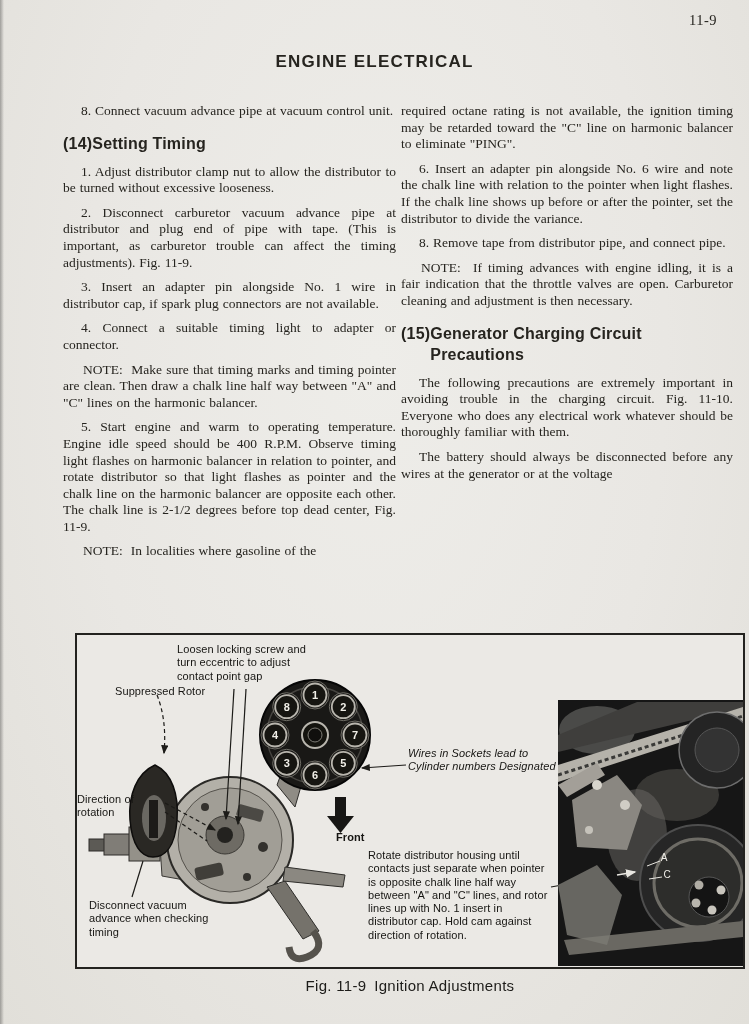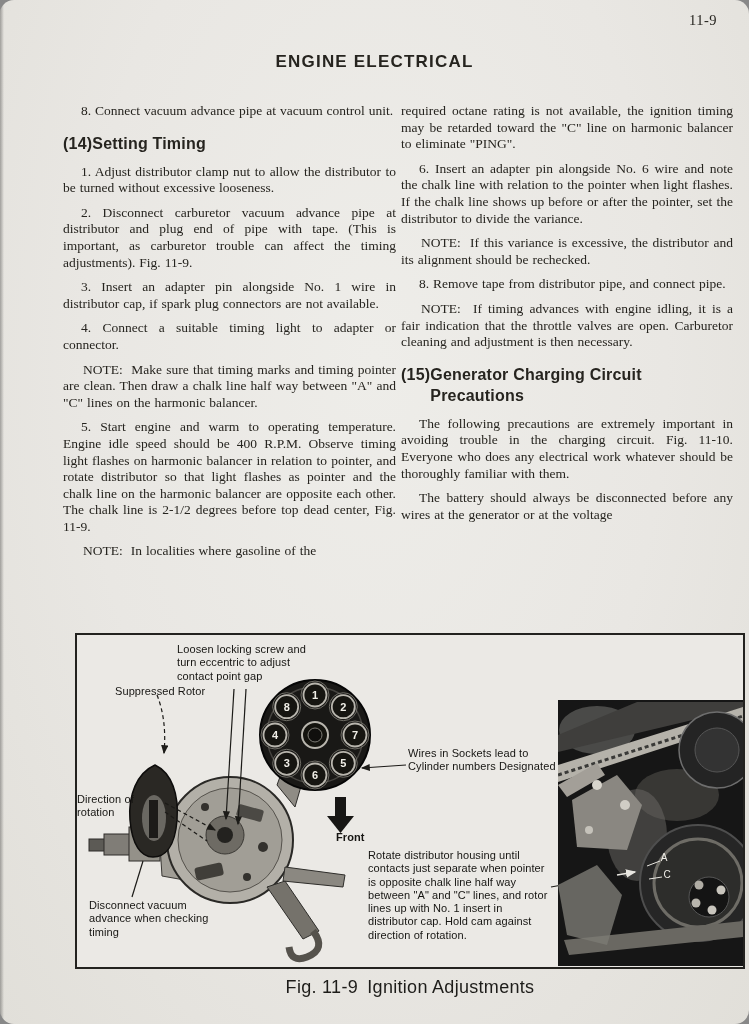--- a/index.html
+++ b/index.html
@@ -3,21 +3,20 @@
 <meta charset="utf-8">
 <style>
   html,body{margin:0;padding:0;background:#888;}
   .page{
     position:relative;
     width:749px;height:1024px;
     background:radial-gradient(ellipse at 50% 35%, #eeede9 0%, #e9e7e3 55%, #e1dfd9 100%);
     font-family:"Liberation Serif", serif;
     color:#26241f;
     overflow:hidden;
-    border-radius:14px;
   }
   .page::before{
     content:"";position:absolute;left:0;top:0;bottom:0;width:4px;
     background:linear-gradient(to right, rgba(30,30,30,.35), rgba(30,30,30,0));
     z-index:5;pointer-events:none;
   }
   .page-number{
     position:absolute;top:12px;right:32px;
     font-size:14.5px;letter-spacing:.5px;
   }
@@ -54,21 +53,21 @@
   .fig-label{
     position:absolute;
     font-family:"Liberation Sans", sans-serif;
     font-size:11px;line-height:13.3px;color:#161512;
     letter-spacing:.1px;
   }
   .fig-caption{
     position:absolute;left:75px;top:977px;width:670px;
     text-align:center;
     font-family:"Liberation Sans", sans-serif;
-    font-size:18px;color:#1d1c19;letter-spacing:.3px;
+    font-size:15px;color:#1d1c19;letter-spacing:.3px;
   }
   .cap-num{
     font-family:"Liberation Sans", sans-serif;
     font-size:11px;font-weight:700;fill:#f1efe8;
     text-anchor:middle;
   }
   .photo-mark{
     font-family:"Liberation Sans", sans-serif;
     font-size:10px;fill:#efede7;text-anchor:middle;
   }
@@ -92,21 +91,20 @@
     <p class="para">3. Insert an adapter pin alongside No. 1 wire in distributor cap, if spark plug connectors are not available.</p>
     <p class="para">4. Connect a suitable timing light to adapter or connector.</p>
     <p class="note">NOTE:&nbsp; Make sure that timing marks and timing pointer are clean. Then draw a chalk line half way between "A" and "C" lines on the harmonic balancer.</p>
     <p class="para">5. Start engine and warm to operating temperature. Engine idle speed should be 400 R.P.M. Observe timing light flashes on harmonic balancer in relation to pointer, and rotate distributor so that light flashes as pointer and the chalk line on the harmonic balancer are opposite each other. The chalk line is 2-1/2 degrees before top dead center, Fig. 11-9.</p>
     <p class="note">NOTE:&nbsp; In localities where gasoline of the</p>
   </div>
 
   <div class="col col-right">
     <p class="note-cont">required octane rating is not available, the ignition timing may be retarded toward the "C" line on harmonic balancer to eliminate "PING".</p>
     <p class="para">6. Insert an adapter pin alongside No. 6 wire and note the chalk line with relation to the pointer when light flashes. If the chalk line shows up before or after the pointer, set the distributor to divide the variance.</p>
-    <p class="note">NOTE:&nbsp; If this variance is excessive, the distributor and its alignment should be rechecked.</p>
     <p class="para">8. Remove tape from distributor pipe, and connect pipe.</p>
     <p class="note">NOTE:&nbsp; If timing advances with engine idling, it is a fair indication that the throttle valves are open. Carburetor cleaning and adjustment is then necessary.</p>
     <h2 class="section-heading">
       <span class="hnum">(15)</span>
       <span class="htitle">Generator Charging Circuit Precautions</span>
     </h2>
     <p class="para">The following precautions are extremely important in avoiding trouble in the charging circuit. Fig. 11-10. Everyone who does any electrical work whatever should be thoroughly familiar with them.</p>
     <p class="para">The battery should always be disconnected before any wires at the generator or at the voltage</p>
   </div>
 
@@ -244,20 +242,20 @@
         <path d="M583,226 L570,231 M585,242 L572,244" stroke="#e9e7e1" stroke-width="1" fill="none"></path>
         <text x="587" y="226" class="photo-mark">A</text>
         <text x="590" y="243" class="photo-mark">C</text>
       </g>
     </svg>
 
     <div class="fig-label" style="left:100px;top:8px;width:138px;">Loosen locking screw and turn eccentric to adjust contact point gap</div>
     <div class="fig-label" style="left:38px;top:50px;width:120px;">Suppressed Rotor</div>
     <div class="fig-label" style="left:0;top:158px;width:76px;">Direction of rotation</div>
     <div class="fig-label" style="left:12px;top:264px;width:120px;">Disconnect vacuum advance when checking timing</div>
-    <div class="fig-label" style="left:331px;top:112px;width:158px;">Wires in Sockets lead to Cylinder numbers Designated</div>
+    <div class="fig-label" style="left:331px;top:112px;width:158px;font-style:italic;">Wires in Sockets lead to Cylinder numbers Designated</div>
     <div class="fig-label" style="left:259px;top:196px;width:60px;font-weight:bold;">Front</div>
     <div class="fig-label" style="left:291px;top:214px;width:184px;">Rotate distributor housing until contacts just separate when pointer is opposite chalk line half way between "A" and "C" lines, and rotor lines up with No. 1 insert in distributor cap. Hold cam against direction of rotation.</div>
   </div>
 
   <div class="fig-caption">Fig. 11-9 Ignition Adjustments</div>
 
 </div>
 
 </body></html>

